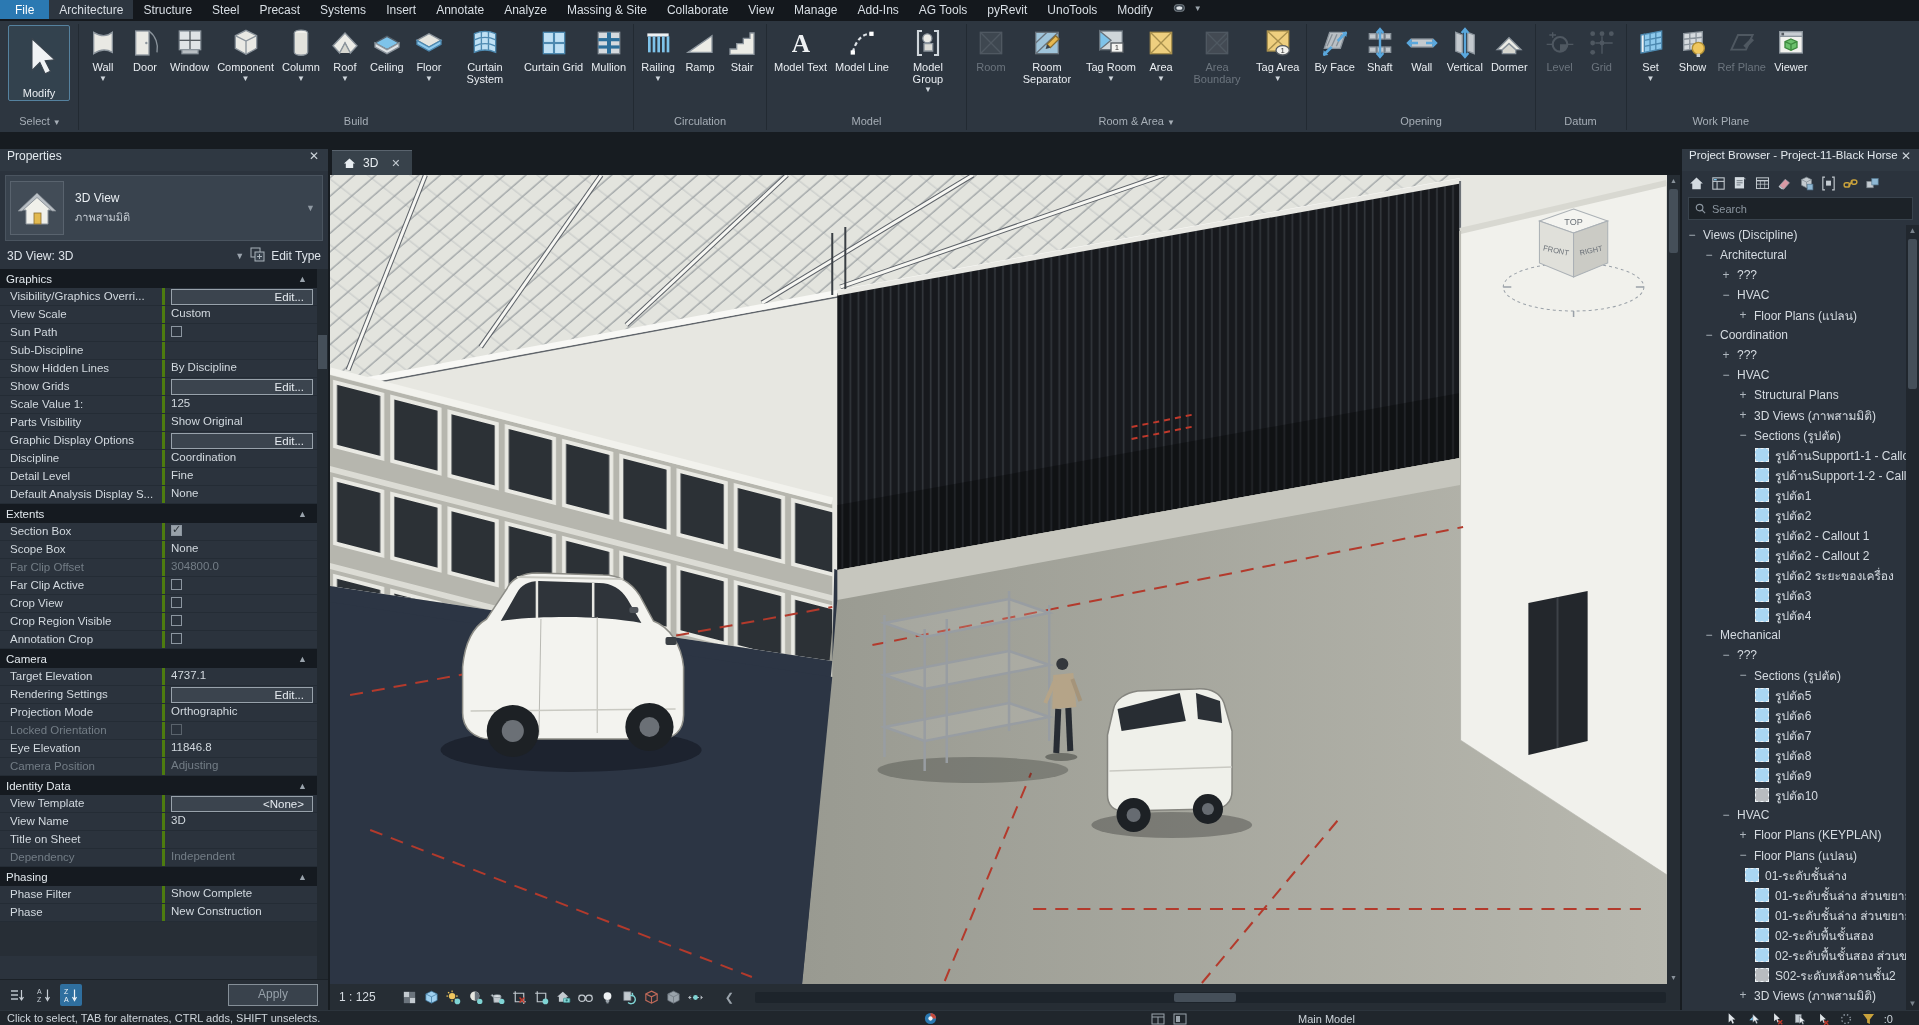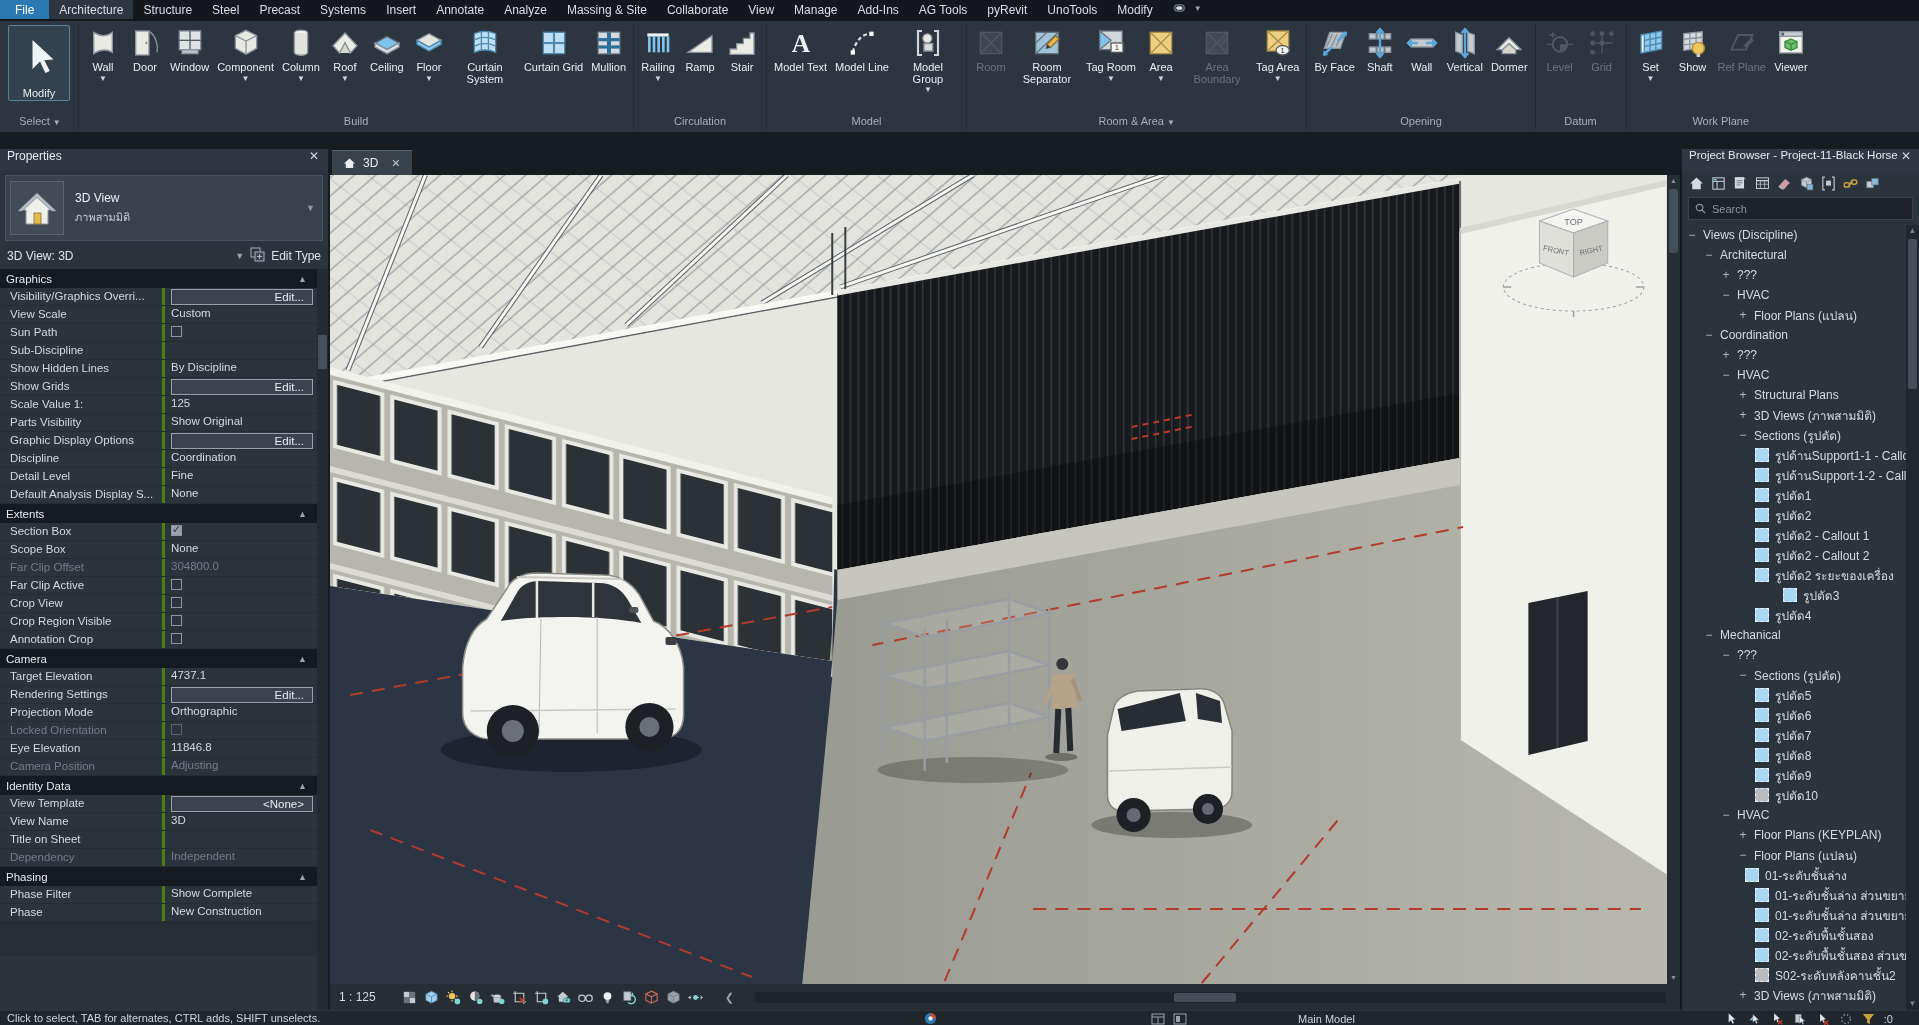--- a/index.html
+++ b/index.html
@@ -680,20 +680,45 @@
           <div class="prow">
             <span class="pl">Phase</span>
             <span class="pv">New Construction</span>
           </div>
           <div class="prow pfill"></div>
         </div>
       <div class="pscroll">
           <div class="thumb"></div>
         </div>
     </div>
+    <div class="pbottom">
+      <span class="sorticon">
+        <svg width="16" height="16" viewBox="0 0 16 16">
+            <line x1="2" y1="4" x2="9" y2="4" stroke="#c6cdd4" stroke-width="1.4"></line>
+            <line x1="2" y1="8" x2="9" y2="8" stroke="#c6cdd4" stroke-width="1.4"></line>
+            <line x1="2" y1="12" x2="9" y2="12" stroke="#c6cdd4" stroke-width="1.4"></line>
+            <path d="M12.5 3 L12.5 12 M10.5 10 L12.5 13 L14.5 10" fill="none" stroke="#c6cdd4" stroke-width="1.2"></path>
+          </svg>
+      </span>
+      <span class="sorticon">
+        <svg width="16" height="16" viewBox="0 0 16 16">
+            <text x="1" y="7" font-size="7" fill="#c6cdd4" font-family="Liberation Sans,sans-serif">A</text>
+            <text x="1" y="15" font-size="7" fill="#c6cdd4" font-family="Liberation Sans,sans-serif">Z</text>
+            <path d="M11.5 2.5 L11.5 12 M9.5 10 L11.5 13.5 L13.5 10" fill="none" stroke="#c6cdd4" stroke-width="1.2"></path>
+          </svg>
+      </span>
+      <span class="sorticon active">
+        <svg width="16" height="16" viewBox="0 0 16 16">
+            <text x="1" y="7" font-size="7" fill="#eef3f7" font-family="Liberation Sans,sans-serif">Z</text>
+            <text x="1" y="15" font-size="7" fill="#eef3f7" font-family="Liberation Sans,sans-serif">A</text>
+            <path d="M11.5 2.5 L11.5 12 M9.5 10 L11.5 13.5 L13.5 10" fill="none" stroke="#eef3f7" stroke-width="1.2"></path>
+          </svg>
+      </span>
+      <span class="applybtn">Apply</span>
+    </div>
   </div>
 
   <div id="viewport">
     <div id="vtabs">
       <div class="vtab">
         <svg width="13" height="12" viewBox="0 0 14 13">
             <path d="M1 7 L7 1.5 L13 7 L11 7 L11 12 L3 12 L3 7 Z" fill="#e8edf1"></path>
           </svg>
         <span>3D</span>
         <span class="vx">✕</span>
@@ -1159,21 +1184,21 @@
             <span style="overflow: hidden; white-space: nowrap;">รูปตัด2 - Callout 1</span>
           </div>
           <div class="trow" style="padding-left: 73px;">
             <span class="ticon2"></span>
             <span style="overflow: hidden; white-space: nowrap;">รูปตัด2 - Callout 2</span>
           </div>
           <div class="trow" style="padding-left: 73px;">
             <span class="ticon2"></span>
             <span style="overflow: hidden; white-space: nowrap;">รูปตัด2 ระยะของเครื่อง</span>
           </div>
-          <div class="trow" style="padding-left: 73px; margin-left: 28px;">
+          <div class="trow" style="padding-left: 73px;">
             <span class="ticon2"></span>
             <span style="overflow: hidden; white-space: nowrap;">รูปตัด3</span>
           </div>
           <div class="trow" style="padding-left: 73px;">
             <span class="ticon2"></span>
             <span style="overflow: hidden; white-space: nowrap;">รูปตัด4</span>
           </div>
           <div class="trow" style="padding-left: 22px;">
             <span class="texp">−</span>
             <span style="overflow: hidden; white-space: nowrap;">Mechanical</span>

